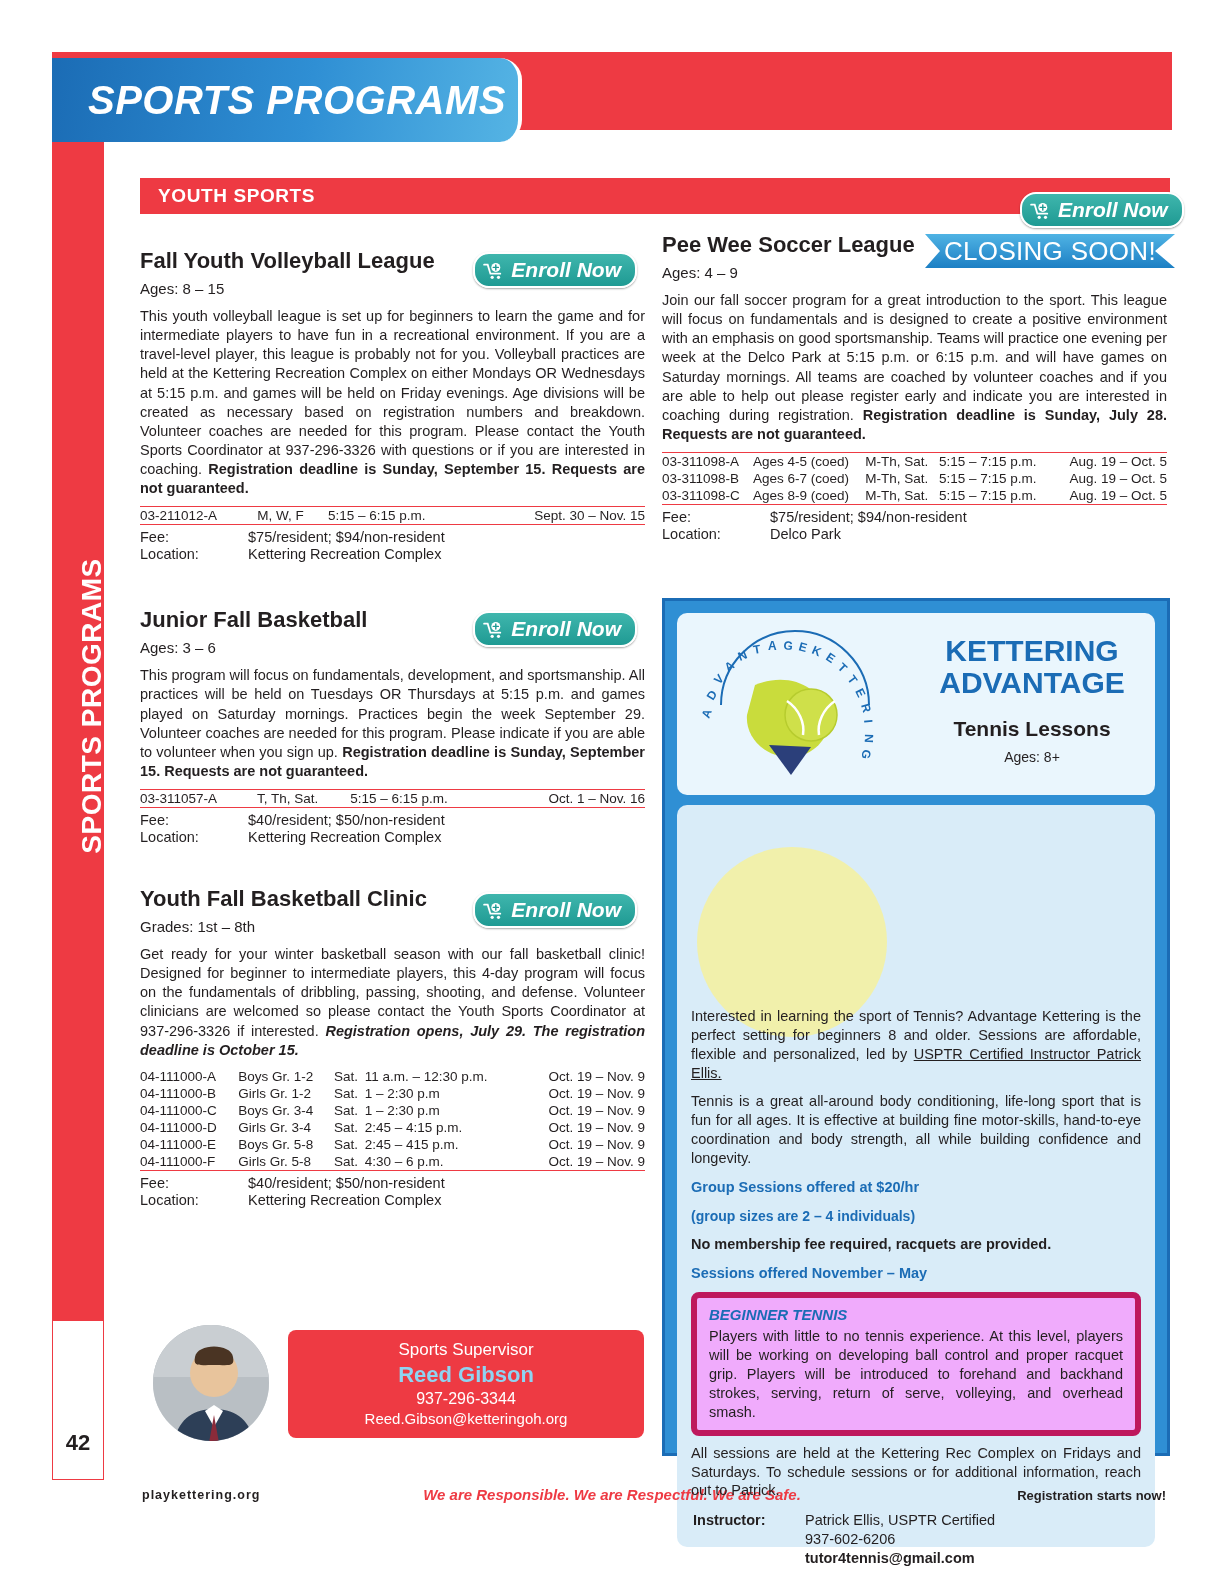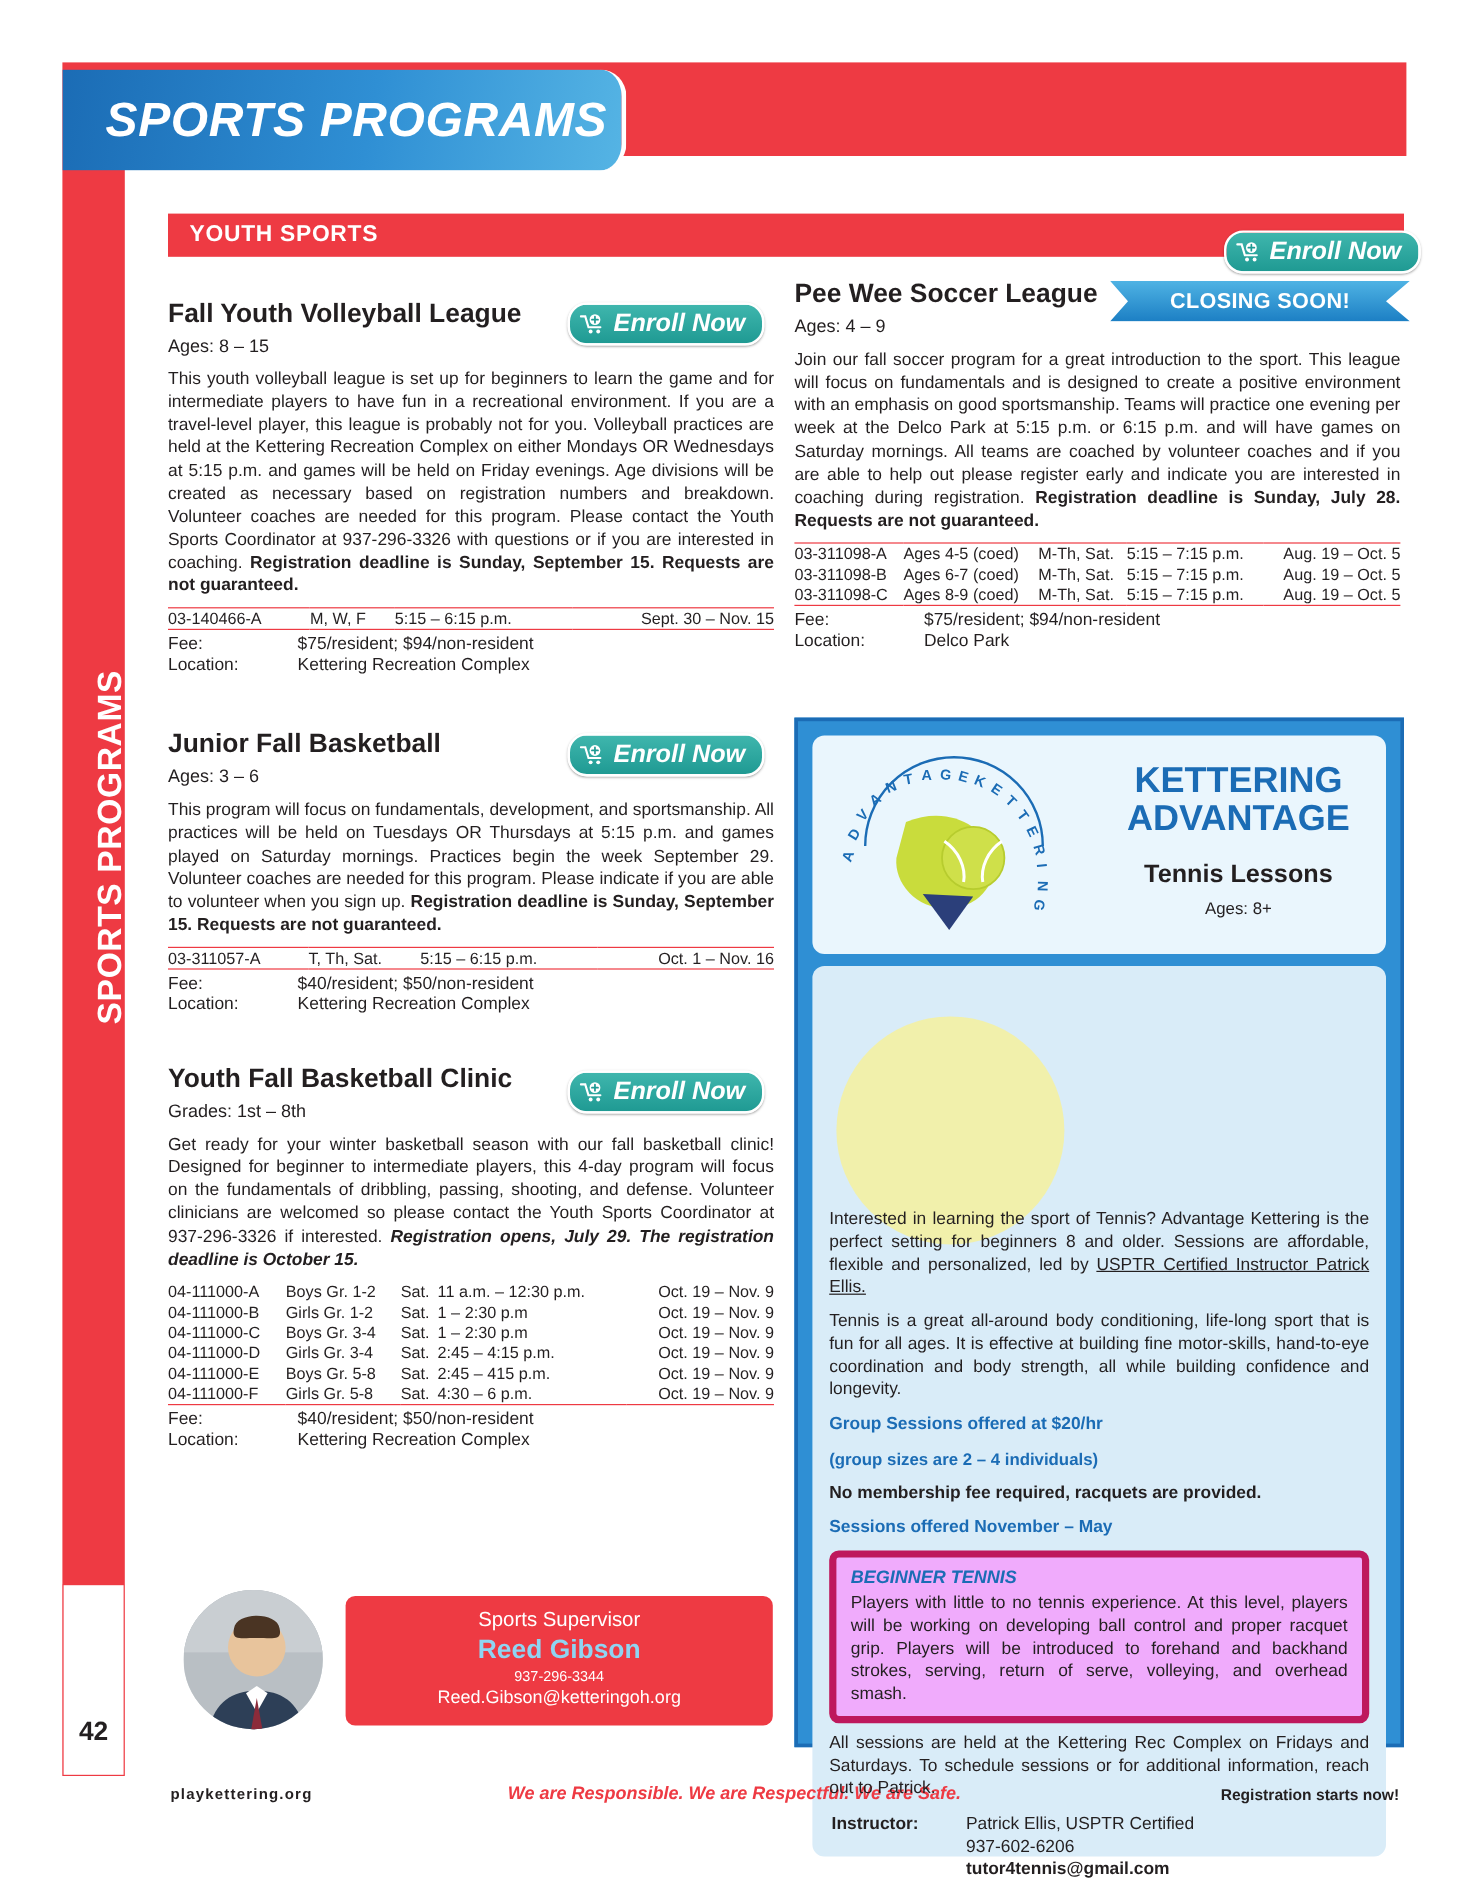--- a/index.html
+++ b/index.html
@@ -94,21 +94,21 @@
   .rule-bot{ border-bottom:1px solid #ee3a43; }
   .fee-block{ font-size:14.5px; margin-top:4px; }
   .fee-block table{ border-collapse:collapse; }
   .fee-block td{ padding:0 0 1px 0; }
   .fee-lbl{ width:108px; }
 
   
   .closing{
     position:absolute; left:925px; top:234px; width:250px; height:34px;
     background:linear-gradient(180deg,#4fb3e4 0%,#1c7fc4 100%);
-    color:#ffffff; font-size:18px; font-weight:700; letter-spacing:.3px;
+    color:#ffffff; font-size:26px; font-weight:400; letter-spacing:.3px;
     display:flex; align-items:center; justify-content:center;
     clip-path:polygon(0 0,100% 0,92% 50%,100% 100%,0 100%,6% 50%);
   }
 
   
   .ak-box{
     position:absolute; left:662px; top:598px; width:508px; height:858px;
     background:#2f8fd4; border:3px solid #1b6cb5;
     padding:12px;
   }
@@ -153,21 +153,21 @@
   .ak-body > *{ position:relative; z-index:1; }
 
   
   .sup-card{
     position:absolute; left:288px; top:1330px; width:356px; height:108px;
     background:#ee3a43; border-radius:8px; color:#ffffff; text-align:center;
     padding-top:10px;
   }
   .sup-card .role{ font-size:17px; }
   .sup-card .name{ font-size:22px; font-weight:700; color:#8fd4f2; margin-top:2px;}
-  .sup-card .phone{ font-size:12px; margin-top:2px;}
+  .sup-card .phone{ font-size:16px; margin-top:2px;}
   .sup-card .email{ font-size:15px; margin-top:2px;}
   .sup-photo{
     position:absolute; left:150px; top:1322px; width:122px; height:122px;
     border-radius:50%; overflow:hidden; border:3px solid #ffffff;
     background:#cfd4d8;
   }
 
   
   .foot-left{ position:absolute; left:142px; top:1488px; font-size:12.5px; font-weight:700; letter-spacing:1px;}
   .foot-mid{ position:absolute; left:0; top:1486px; width:1224px; text-align:center;
@@ -219,21 +219,21 @@
             <path d="M14 3.2v5.6M11.2 6h5.6" stroke="#1f9a93" stroke-width="1.6" stroke-linecap="round"></path>
           </svg>
       </span>
       <span>Enroll Now</span>
     </div>
     <div class="ages">Ages: 8 – 15</div>
     <p class="body"><span>This youth volleyball league is set up for beginners to learn the game and for intermediate players to have fun in a recreational environment. If you are a travel-level player, this league is probably not for you. Volleyball practices are held at the Kettering Recreation Complex on either Mondays OR Wednesdays at 5:15 p.m. and games will be held on Friday evenings. Age divisions will be created as necessary based on registration numbers and breakdown. Volunteer coaches are needed for this program. Please contact the Youth Sports Coordinator at 937-296-3326 with questions or if you are interested in coaching. </span><b>Registration deadline is Sunday, September 15. Requests are not guaranteed.</b></p>
     <table class="codes rule-top rule-bot">
       <tbody>
           <tr>
-        <td>03-140466-A</td>
+        <td>03-211012-A</td>
         <td>M, W, F</td>
         <td>5:15 – 6:15 p.m.</td>
         <td style="text-align:right">Sept. 30 – Nov. 15</td>
       </tr>
     </tbody>
       </table>
     <div class="fee-block">
       <table>
         <tbody>
             <tr>

